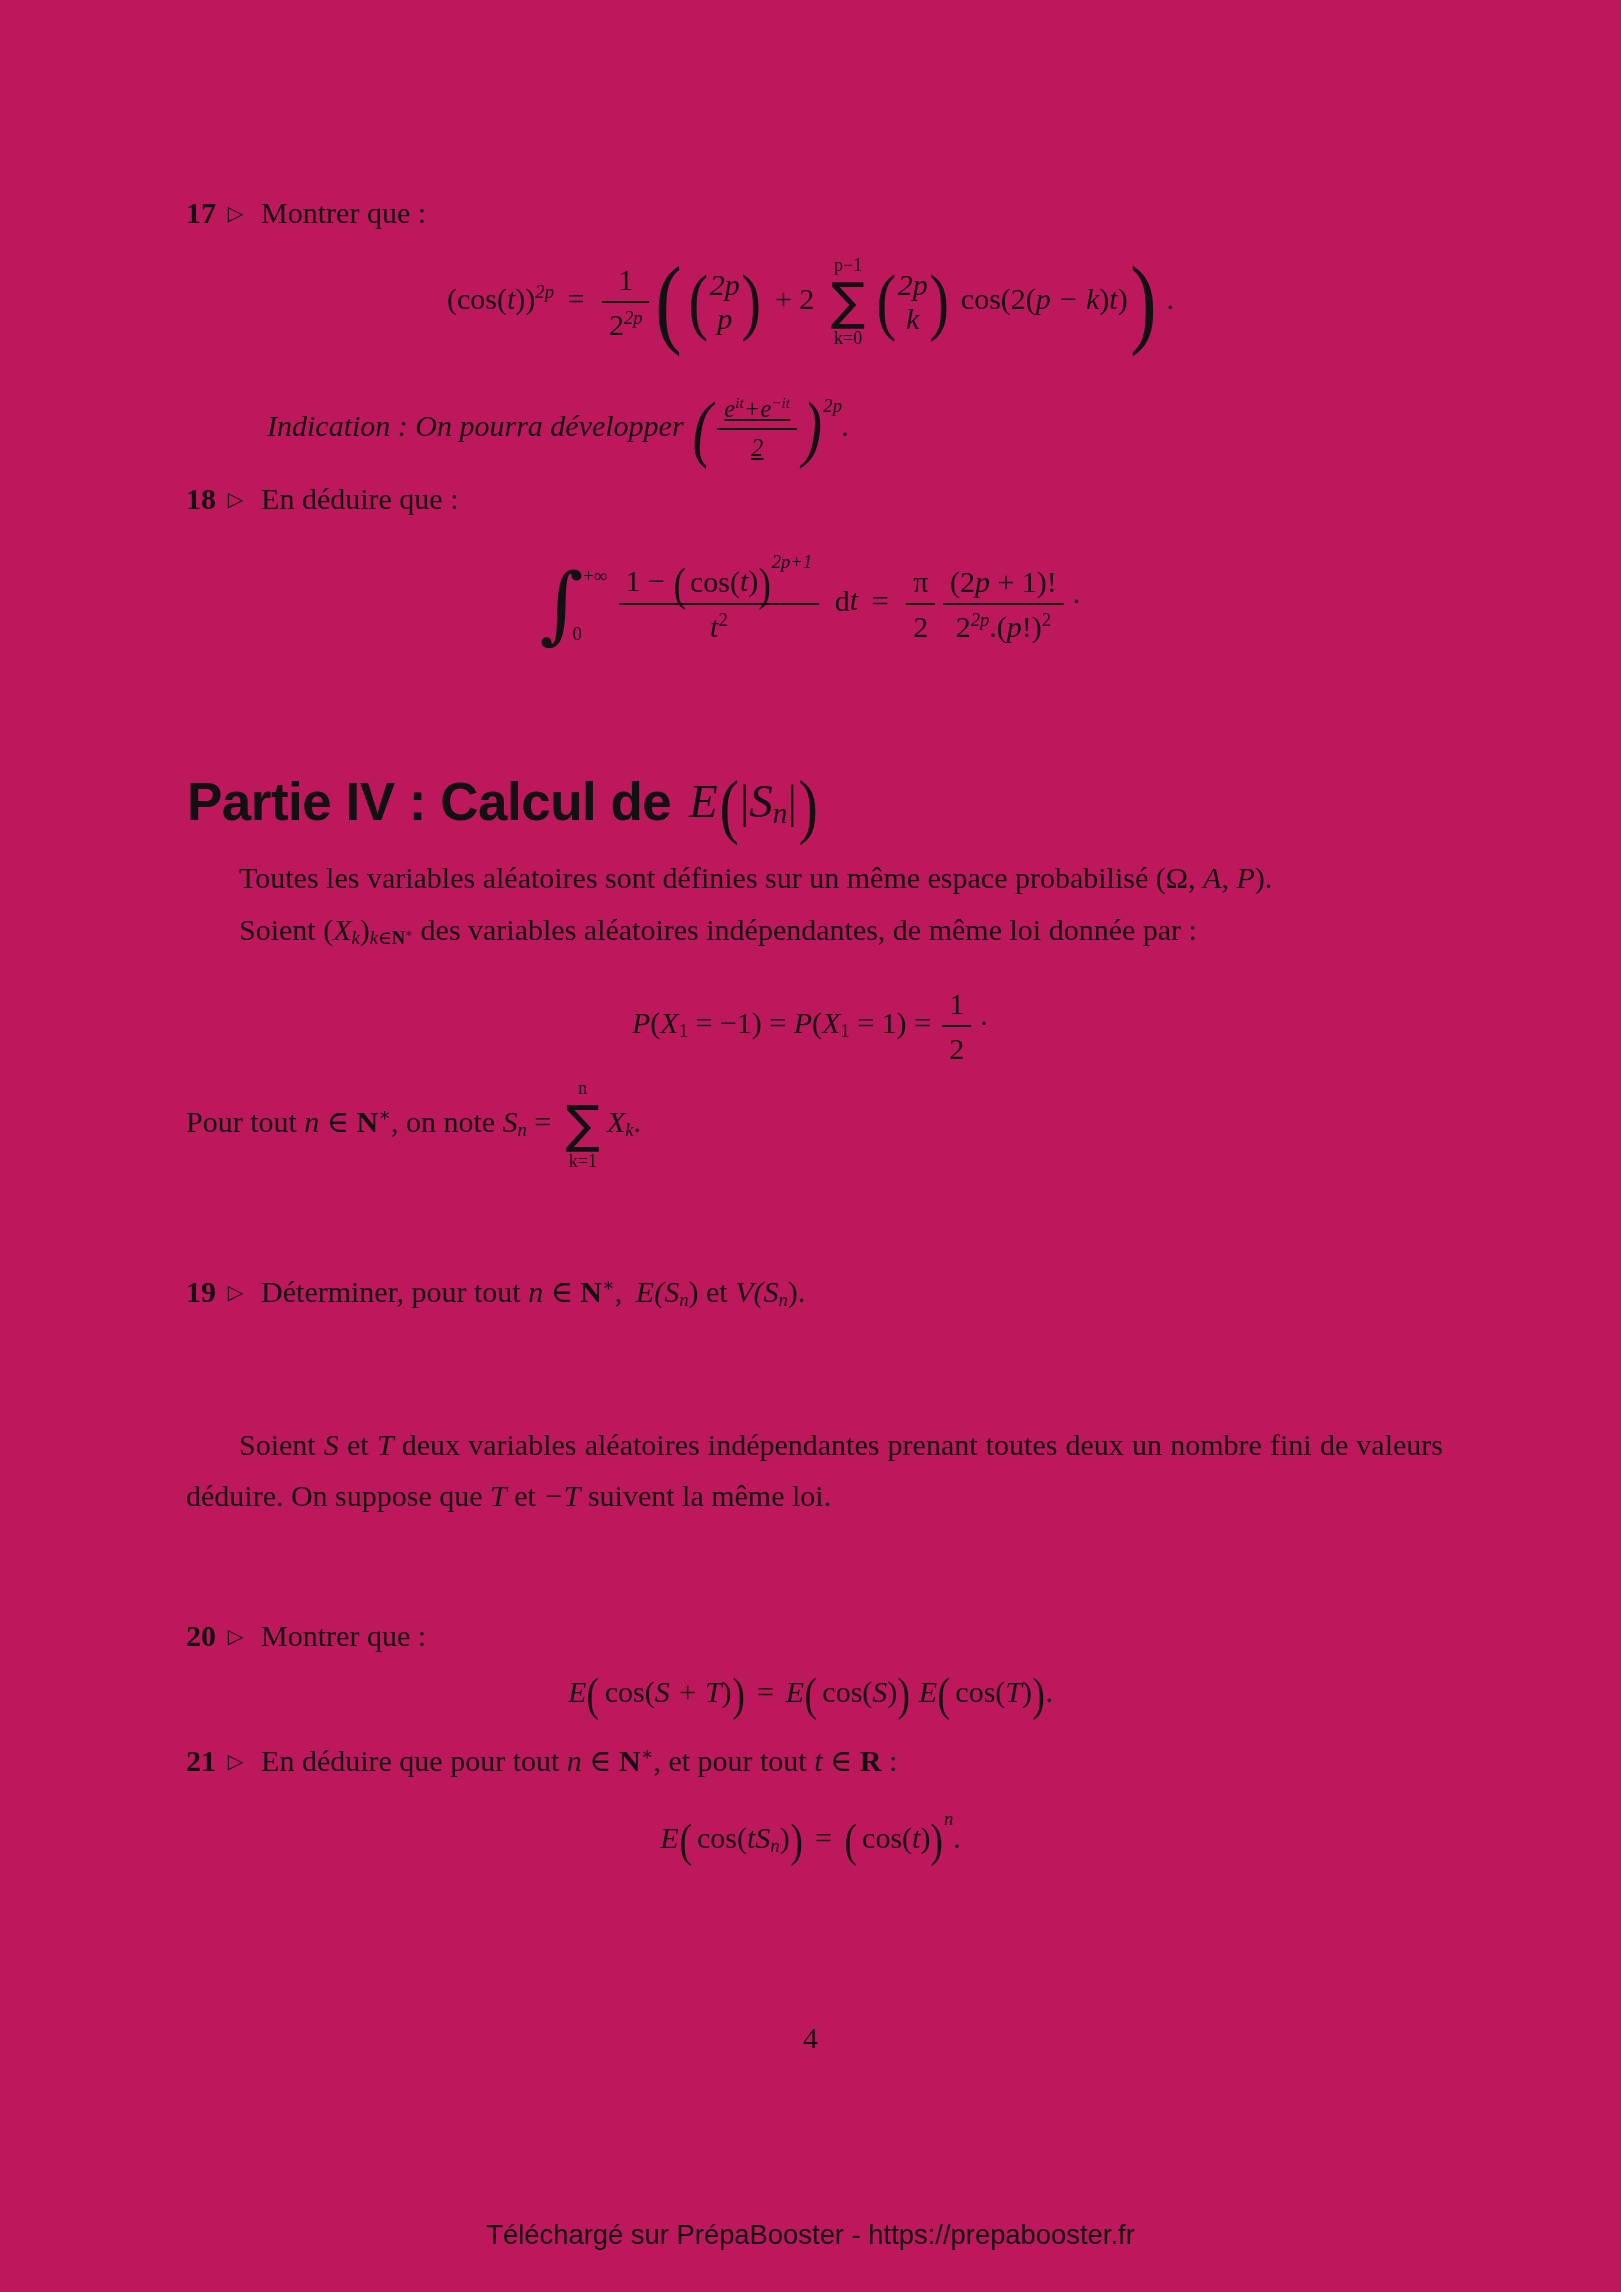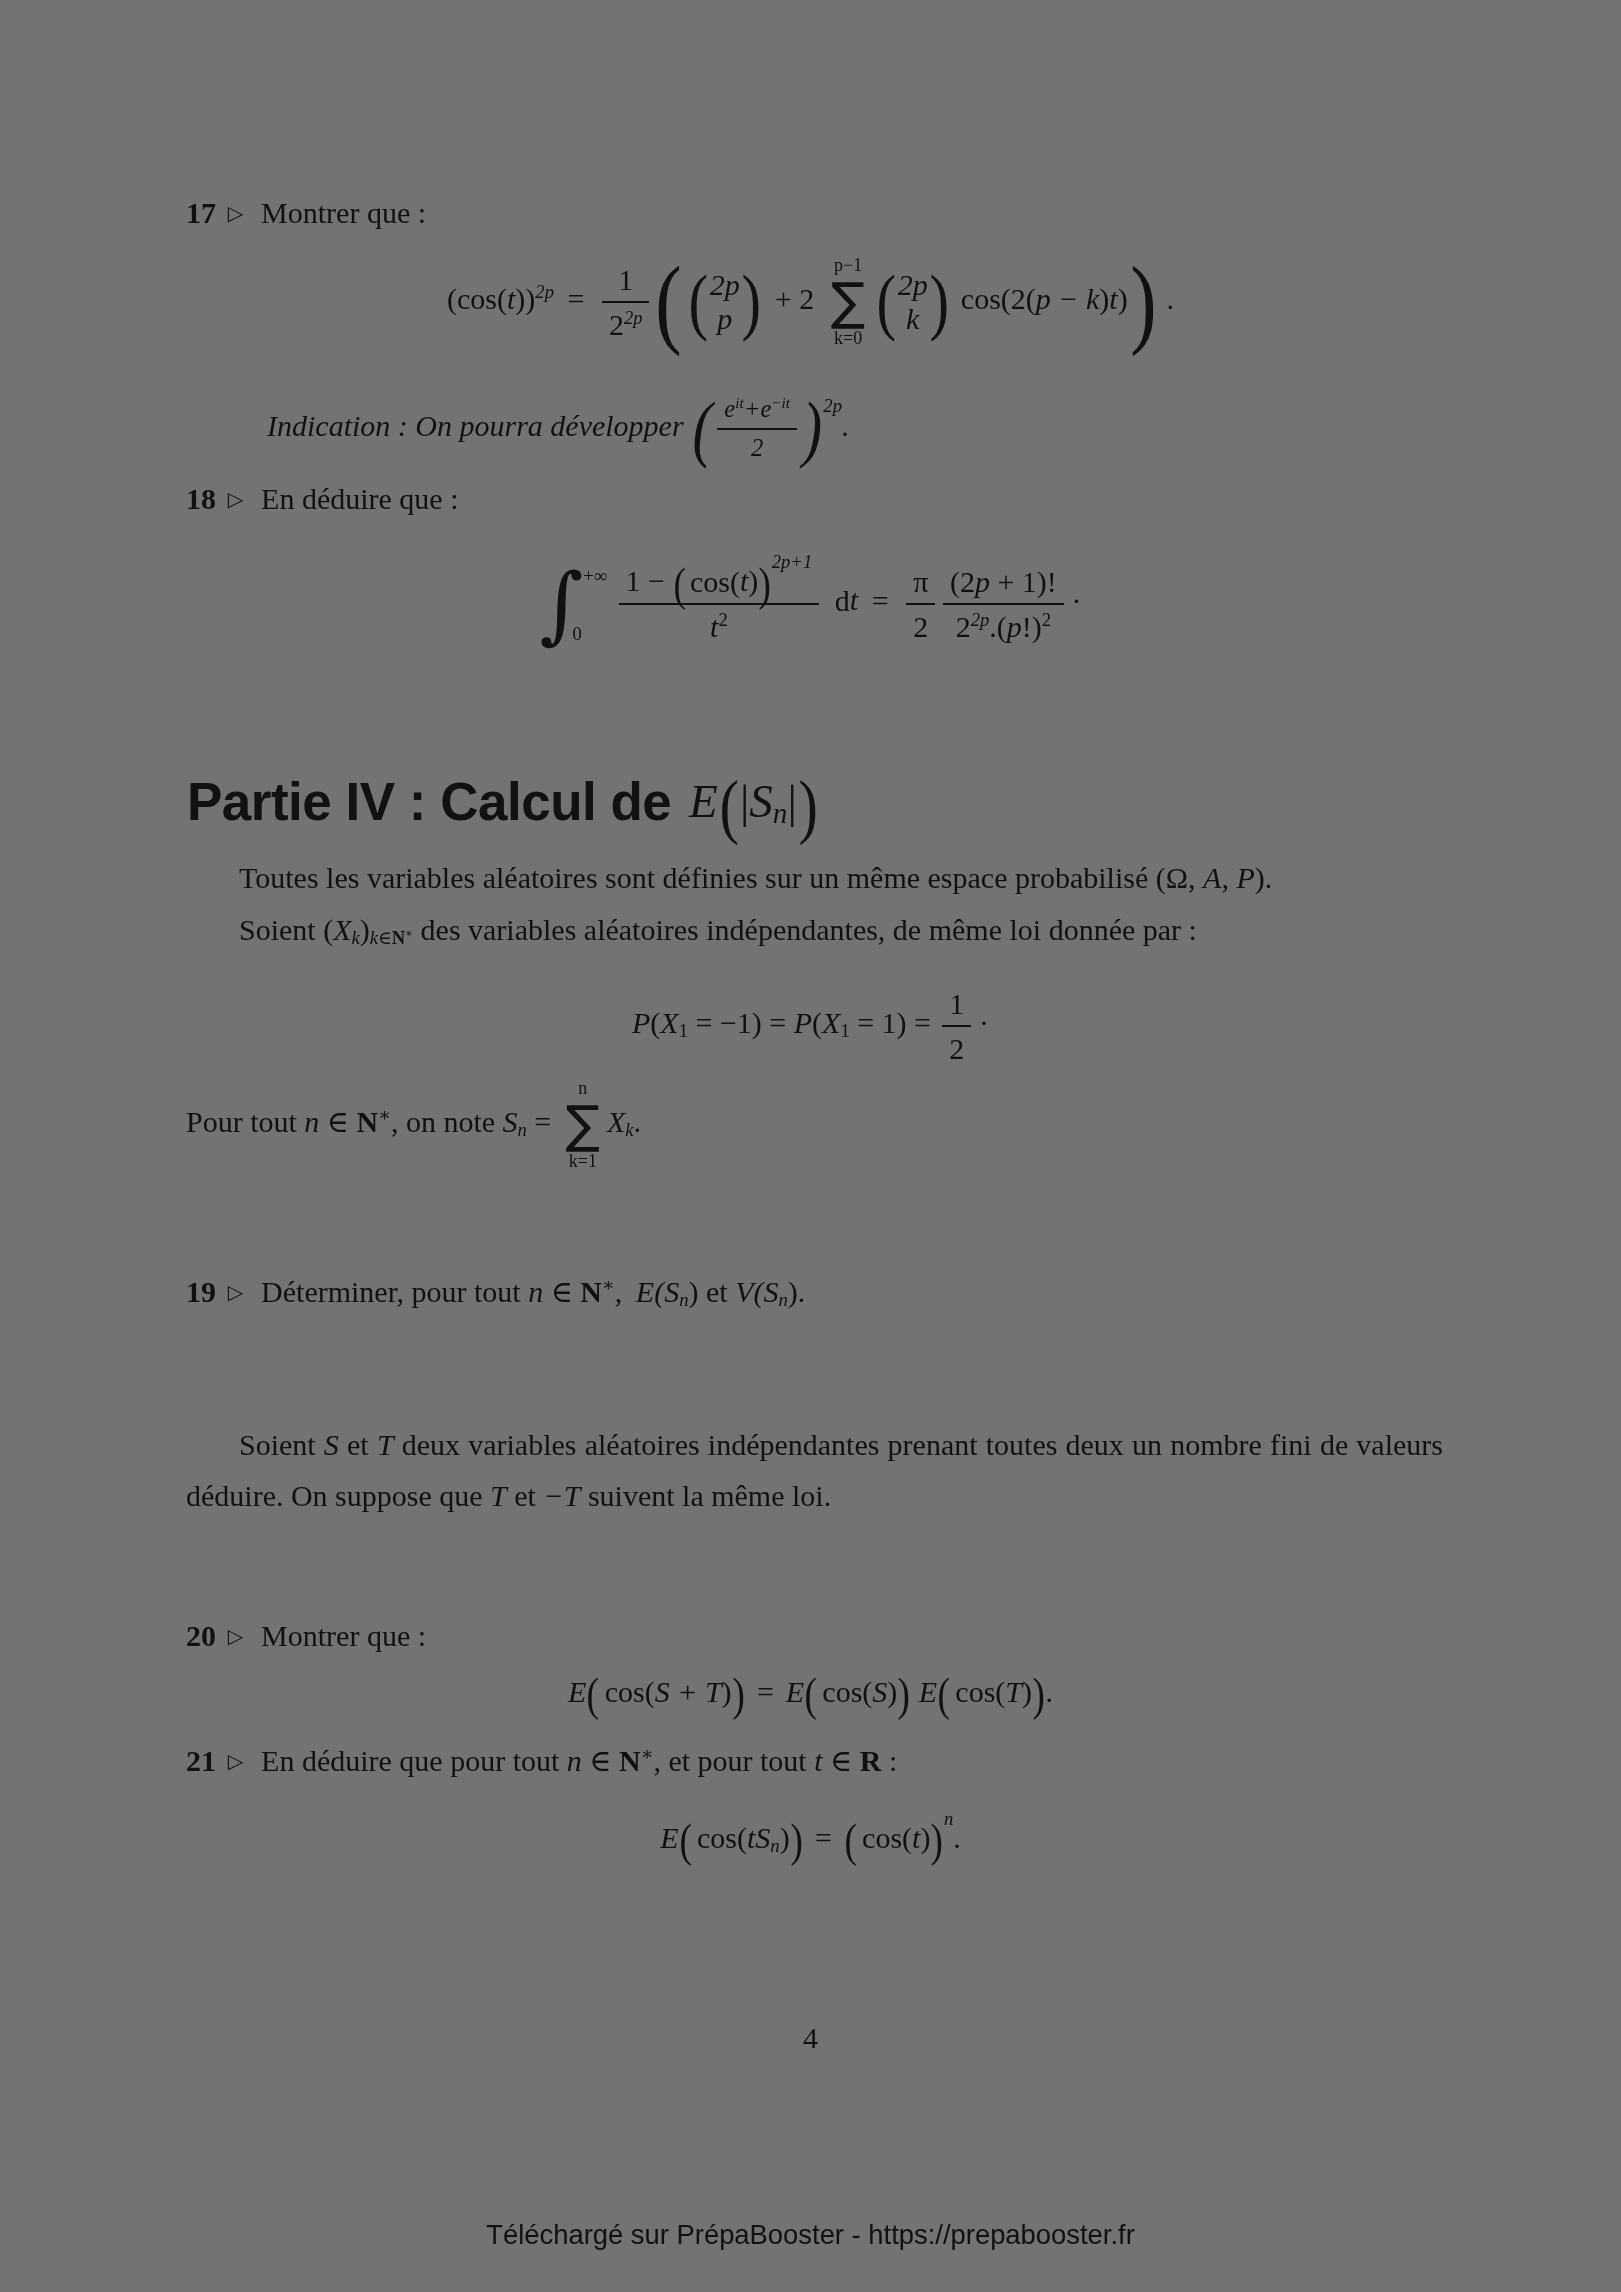--- a/index.html
+++ b/index.html
@@ -1,36 +1,36 @@
 <!DOCTYPE html>
 <html lang="fr"><head>
 <meta charset="utf-8">
 <style>
   * { box-sizing: border-box; }
   html,body { margin:0; padding:0; background:#ffffff; }
   .page {
-    position: relative; width: 1621px; height: 2293px; background: #737373;
+    position: relative; width: 1621px; height: 2293px; background: #be185d;
     color: #111; font-family: "Liberation Serif", "DejaVu Serif", serif;
     font-size: 30px; overflow: hidden;
   }
   .abs { position: absolute; white-space: nowrap; }
   .qline { position: absolute; left: 186px; white-space: nowrap; }
   .qnum { font-weight: bold; }
   .qmarker { font-family: "DejaVu Sans", sans-serif; font-size: 0.68em; vertical-align: 0.14em; margin: 0 17.6px 0 11.8px; }
   .deq { position: absolute; left: 181px; width: 1259px; display: flex; justify-content: center; align-items: center; }
   .eqrow { white-space: nowrap; }
   .it { font-style: italic; }
   .bf { font-weight: bold; font-style: normal; }
   .su { font-size: 0.62em; vertical-align: 0.6em; line-height: 0; }
   .su.hi { vertical-align: 1.25em; }
   .sb { font-size: 0.62em; vertical-align: -0.22em; line-height: 0; }
   .fr { display: inline-block; vertical-align: middle; text-align: center; line-height: 1.25; margin: 0 3.9px; }
   .fr .nu { display: block; padding: 0 6.9px 2.9px; border-bottom: 2px solid currentColor; }
   .fr .de { display: block; padding: 2.9px 6.9px 0; }
-  .fr.sm { font-size: 0.82em; }
+  .fr.sm { font-size: 0.82em; text-decoration: underline; }
   .bp { display: inline-block; line-height: 0; vertical-align: middle; transform: scaleX(0.8); margin: 0 -1px; font-weight: 400; }
   .bp.s15 { font-size: 1.55em; }
   .bp.s24 { font-size: 2.45em; }
   .bp.s34 { font-size: 3.3em; }
   .binom { display: inline-flex; align-items: center; vertical-align: middle; margin: 0 2.9px; }
   .binom .st { display: inline-flex; flex-direction: column; align-items: center; line-height: 1.15; font-style: italic; }
   .dsum { display: inline-flex; flex-direction: column; align-items: center; vertical-align: middle; line-height: 1; margin: 0 6.9px; }
   .dsum .lm { font-size: 0.6em; line-height: 1.15; }
   .dsum .sg { font-size: 1.7em; line-height: 0.95; padding: 2px 0; font-family: "DejaVu Sans", sans-serif; font-weight: 500; }
   .intg { display: inline-flex; align-items: center; vertical-align: middle; margin-right: 7.8px; }

